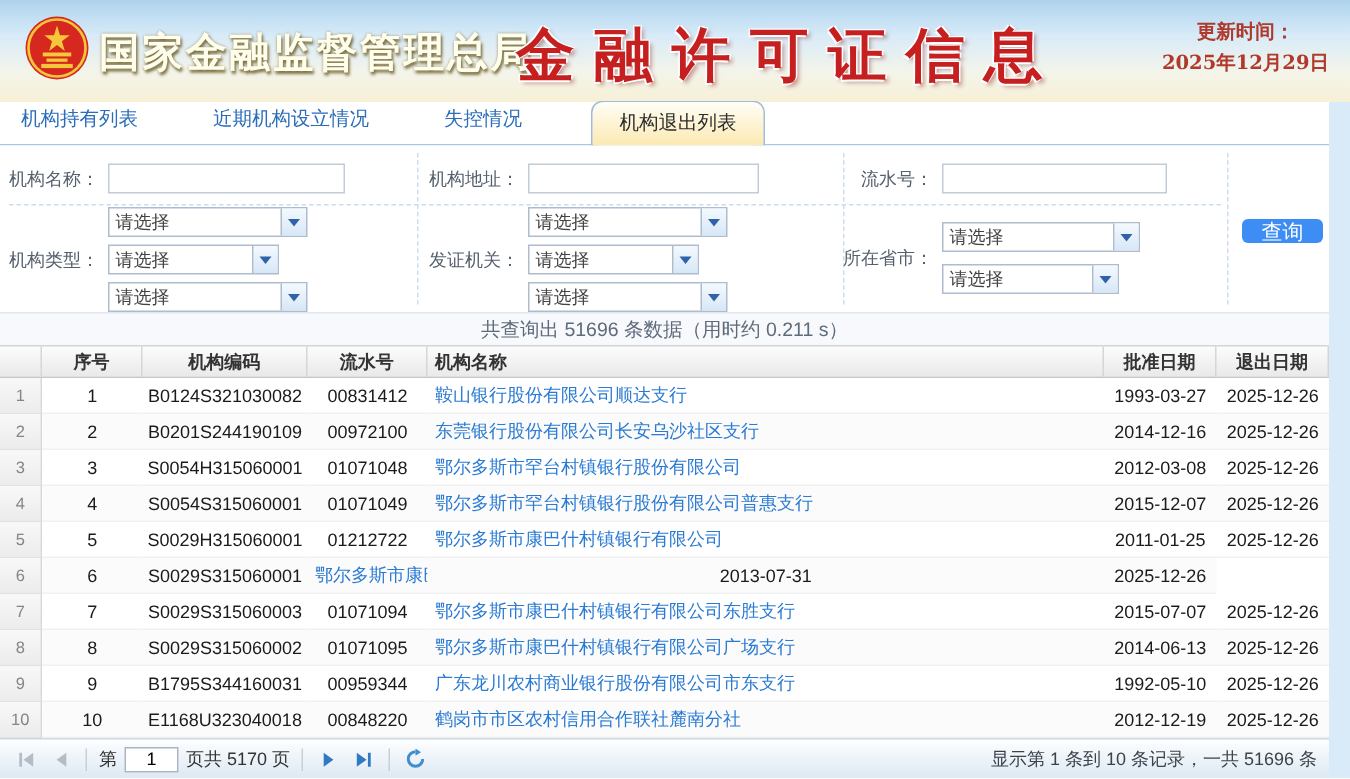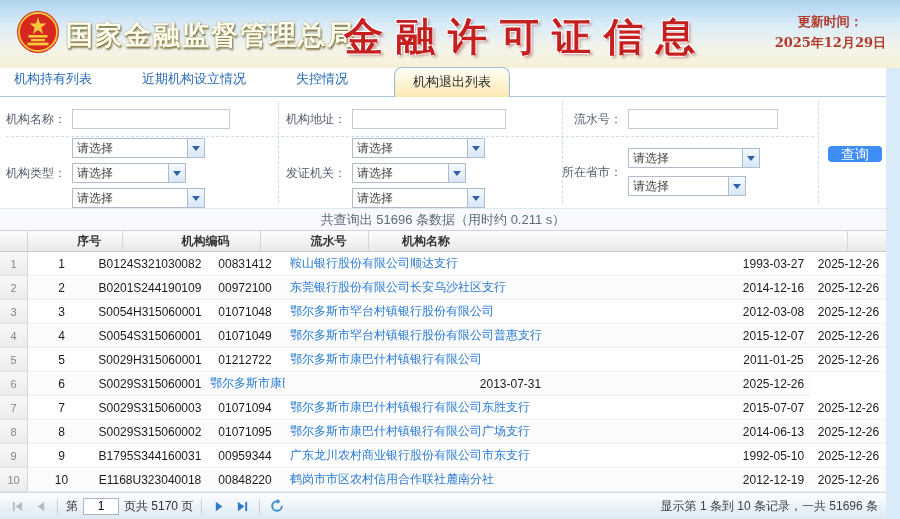--- a/index.html
+++ b/index.html
@@ -41,21 +41,21 @@
   .search-btn { position:absolute; left:828px; top:49px; width:54px; height:16px; border:none;
     border-radius:4px; background:#3d8df5; color:#fff; font-size:14px; cursor:pointer; }
 
   
   .summary { width:886px; height:22px; line-height:21px; text-align:center; font-size:13px;
     color:#5f6b7a; background:#f7f9fc; border-top:1px solid #dfe7f1; }
 
   
   .grid-row { display:grid; grid-template-columns:28px 67px 110px 80px 451px 75px 75px; width:886px; }
   .thead { height:22px; background:linear-gradient(#fcfcfc, #e9e9e9);
-    border-top:1px solid #d4d4d4; border-bottom:1px solid #c8c8c8;gap:28px; }
+    border-top:1px solid #d4d4d4; border-bottom:1px solid #c8c8c8; }
   .hcell { font-size:12px; font-weight:bold; color:#333; display:flex; align-items:center;
     justify-content:center; border-right:1px solid #d6d6d6; }
   .hcell.h-name { justify-content:flex-start; padding-left:5px; }
   .trow { height:24px; }
   .trow:nth-child(even) .cell:not(.c-gutter) { background:#fbfbfb; }
   .cell { font-size:12px; color:#1b1b1b; display:flex; align-items:center; justify-content:center;
     border-bottom:1px solid #f1f1f1; background:#fff; overflow:hidden; white-space:nowrap; }
   .c-gutter { background:linear-gradient(#f8f8f8, #ececec); border-right:1px solid #d8d8d8;
     border-bottom:1px solid #e1e1e1; color:#858585; font-size:11px; }
   .c-name { justify-content:flex-start; padding-left:5px; }

